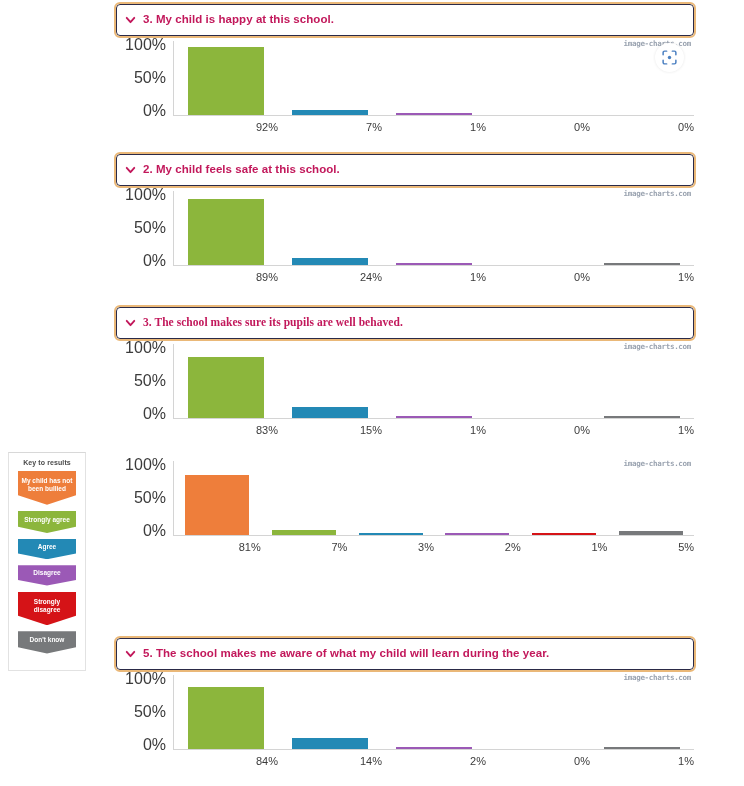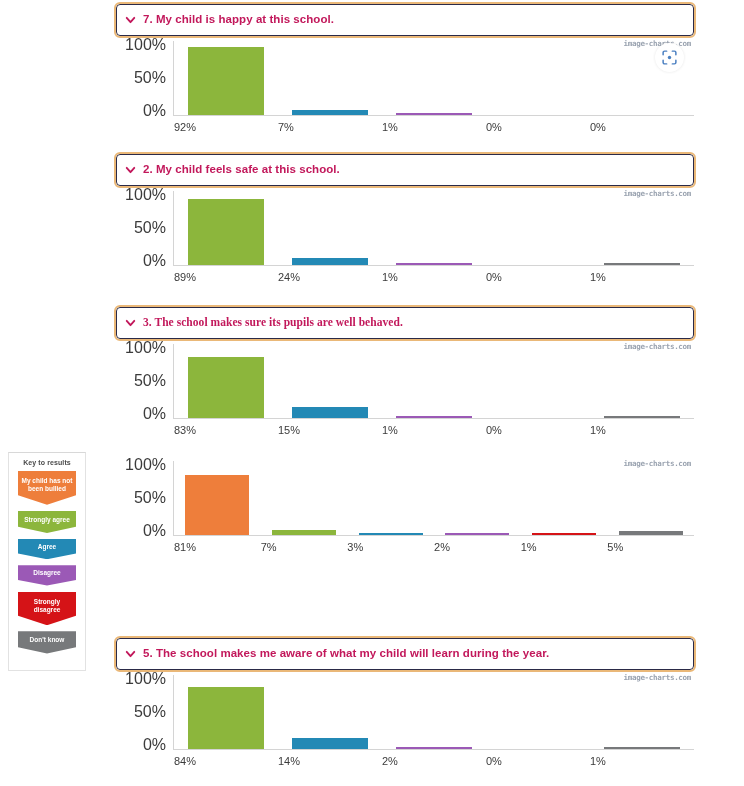--- a/index.html
+++ b/index.html
@@ -164,21 +164,21 @@
   }
   .x-labels {
     position: absolute;
     left: 58px;
     right: 0;
     top: 82px;
     display: flex;
   }
   .x-lab {
     flex: 1 1 0;
-    text-align: left;
+    text-align: right;
     font-size: 11px;
     color: #3b3b3b;
   }
 </style>
 </head>
 <body>
 
 <div id="key-panel">
   <div id="key-title">Key to results</div>
   <div id="key-items">
@@ -192,21 +192,21 @@
 </div>
 
 <div id="charts-root">
     <div class="chart-block" style="top: 4px;">
       <div class="q-header" style="min-height: 32px;">
         <span class="q-chevron">
           <svg viewBox="0 0 24 24" fill="none" stroke="currentColor" stroke-width="3.4" stroke-linecap="round" stroke-linejoin="round">
             <polyline points="5 8 12 16 19 8"></polyline>
           </svg>
         </span>
-        <span class="q-text">7. My child is happy at this school.</span>
+        <span class="q-text">3. My child is happy at this school.</span>
       </div>
       <div class="plot-wrap">
         <div class="watermark">image-charts.com</div>
         <div class="y-axis">
           <div class="y-lab y100">100%</div>
           <div class="y-lab y50">50%</div>
           <div class="y-lab y0">0%</div>
         </div>
         <div class="axis-v"></div>
         <div class="axis-h"></div>

